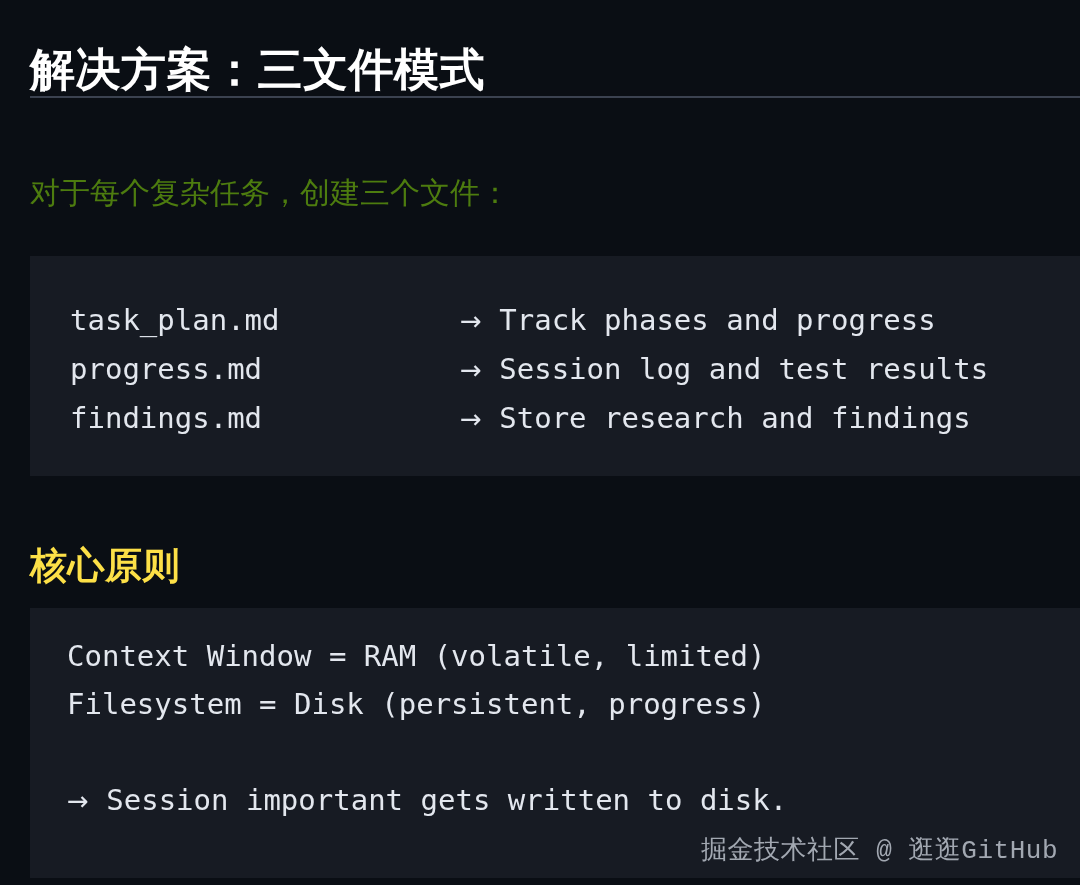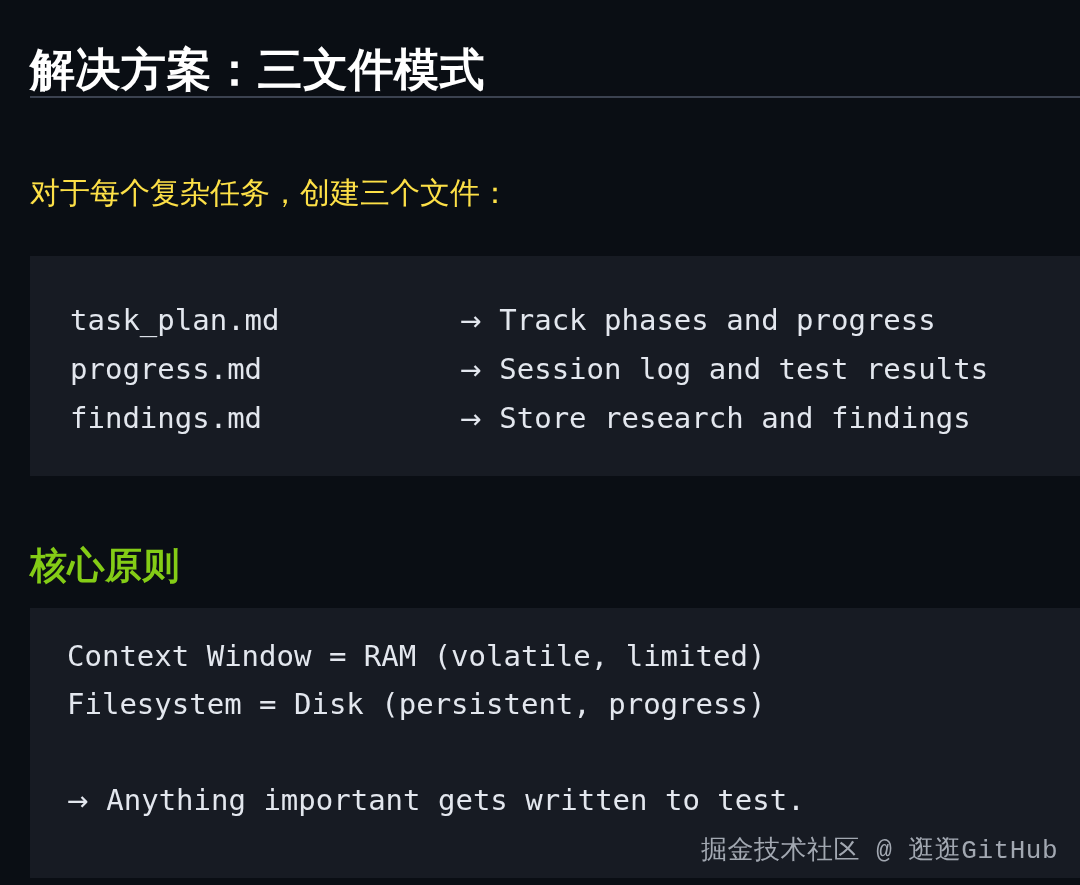--- a/index.html
+++ b/index.html
@@ -44,21 +44,21 @@
     height: 2px;
     background: #3b4250;
   }
 
   
   .intro {
     position: absolute;
     left: 30px;
     top: 140px;
     font-size: 30px;
-    color: #fde047;
+    color: #4d7c0f;
     line-height: 1.5;
     white-space: nowrap;
   }
 
   
   .codeblock {
     position: absolute;
     left: 30px;
     width: 1050px;
     background: #171b23;
@@ -103,21 +103,21 @@
     height: 48px;
   }
 
   
   .section-heading {
     position: absolute;
     left: 30px;
     top: 510px;
     font-size: 37px;
     font-weight: 700;
-    color: #84cc16;
+    color: #fde047;
     letter-spacing: 0.5px;
     white-space: nowrap;
   }
 
   
   .watermark {
     position: absolute;
     right: 22px;
     top: 832px;
     font-size: 26px;
@@ -152,19 +152,19 @@
   <h2 class="section-heading">核心原则</h2>
 
   <div class="codeblock block-two">
 
     <div class="code-line">Context Window = RAM (volatile, limited)</div>
 
     <div class="code-line">Filesystem = Disk (persistent, progress)</div>
 
     <div class="spacer-line"></div>
 
-    <div class="code-line"><span class="arrow">→</span><span> </span><span>Anything important gets written to test.</span></div>
+    <div class="code-line"><span class="arrow">→</span><span> </span><span>Session important gets written to disk.</span></div>
 
   </div>
 
   <div class="watermark">掘金技术社区 @ 逛逛GitHub</div>
 
 </div>
 
 </body></html>

